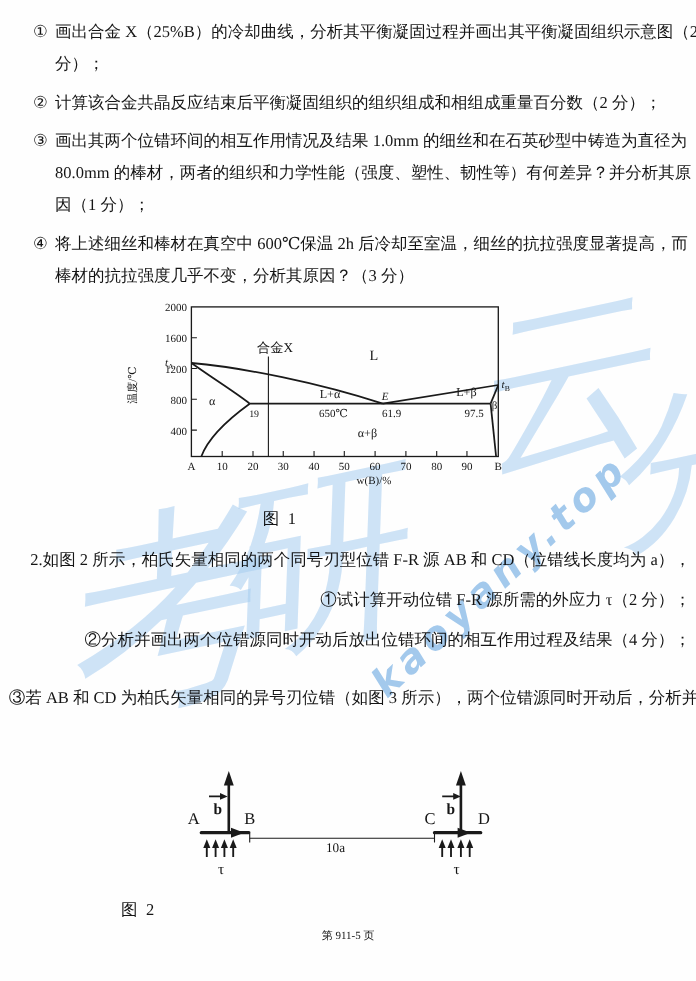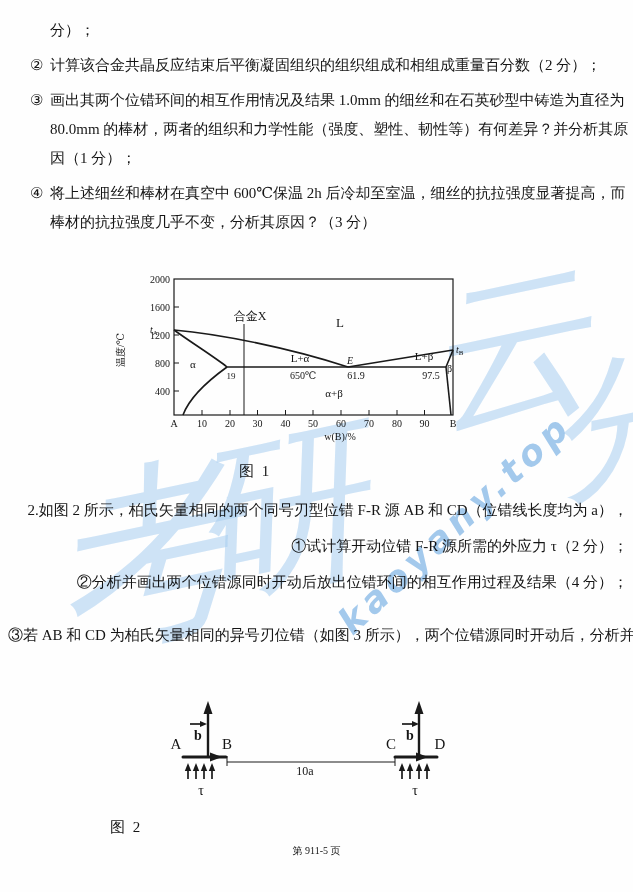--- a/index.html
+++ b/index.html
@@ -50,20 +50,21 @@
   .wm .url{left:330px;top:612px;font-size:36px;font-weight:bold;letter-spacing:5px;
            color:rgba(125,180,230,0.70);transform:rotate(-43deg);transform-origin:left top;}
 </style>
 </head>
 <body>
 
 <div class="page">
 
   <section class="q1">
     <div class="item">
+      <div class="line"><span class="qnum">①</span><span>画出合金 X（25%B）的冷却曲线，分析其平衡凝固过程并画出其平衡凝固组织示意图（2</span></div>
       <div class="line cont">分）；</div>
     </div>
     <div class="item">
       <div class="line"><span class="qnum">②</span><span>计算该合金共晶反应结束后平衡凝固组织的组织组成和相组成重量百分数（2 分）；</span></div>
     </div>
     <div class="item">
       <div class="line"><span class="qnum">③</span><span>画出其两个位错环间的相互作用情况及结果 1.0mm 的细丝和在石英砂型中铸造为直径为</span></div>
       <div class="line cont">80.0mm 的棒材，两者的组织和力学性能（强度、塑性、韧性等）有何差异？并分析其原</div>
       <div class="line cont">因（1 分）；</div>
     </div>

